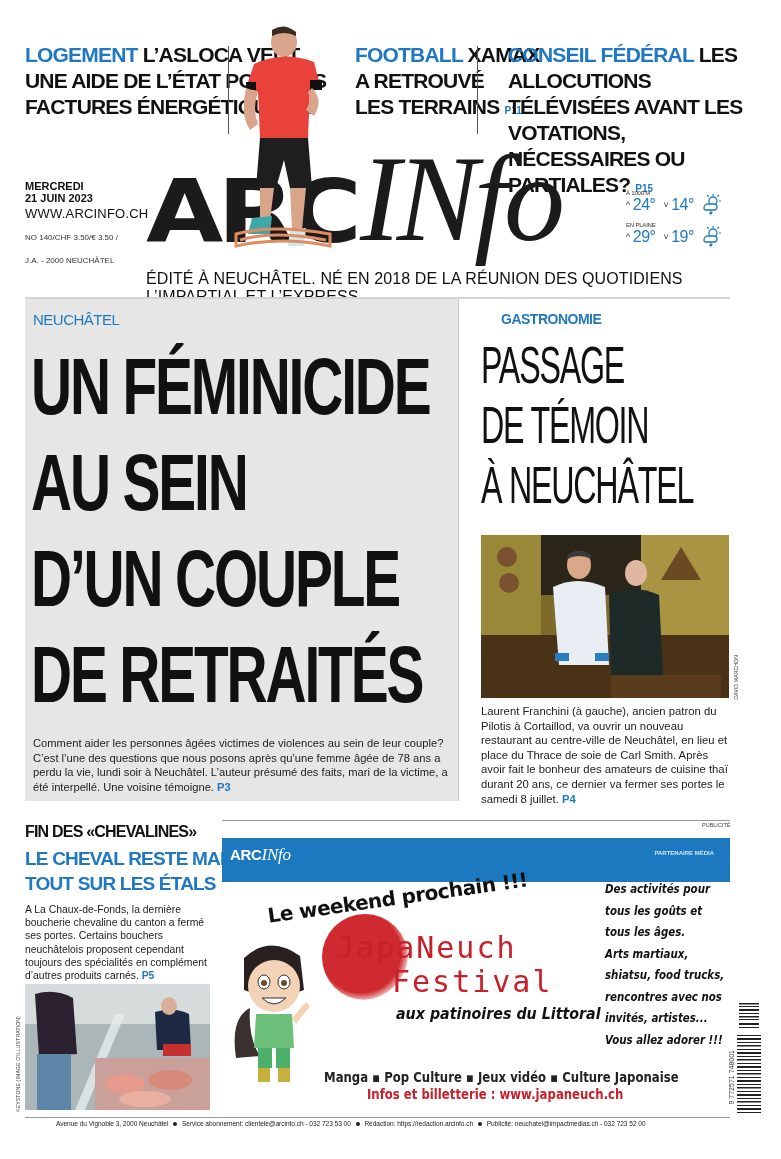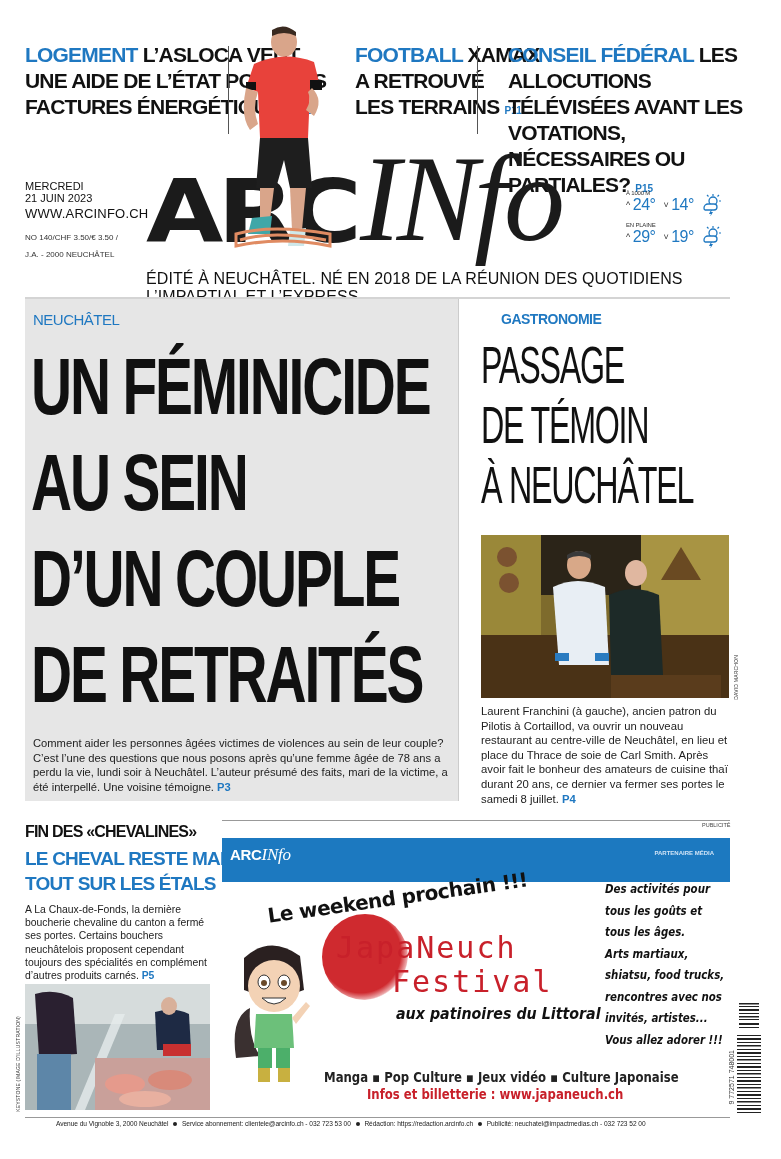--- a/index.html
+++ b/index.html
@@ -11,21 +11,21 @@
   .teaser { position: absolute; top: 42px; font-weight: 700; line-height: 26px; font-size: 21px; letter-spacing: -0.8px; transform-origin: left top; text-transform: uppercase; }
   .teaser .kicker { color: #1f78c1; }
   .teaser .page { color: #1f78c1; font-size: 10px; letter-spacing: 0; }
   .vrule { position: absolute; width: 1px; background: #555; }
 
   
   .athlete { position: absolute; left: 232px; top: 20px; width: 110px; height: 232px; }
 
   
   .date-block { position: absolute; left: 25px; top: 180px; font-size: 11px; line-height: 12px; }
-  .date-block .d1 { font-weight: 400; }
+  .date-block .d1 { font-weight: 700; }
   .date-block .site { margin-top: 4px; font-size: 13px; letter-spacing: 0.2px; }
   .date-block .price { margin-top: 12px; font-size: 8px; line-height: 11px; color: #333; }
   .logo-arc { position: absolute; left: 146px; top: 168px; font-family: "DejaVu Sans", sans-serif; font-weight: 900; font-size: 100px; letter-spacing: -6px; line-height: 100px; color: #1b1b1b; transform: scaleY(0.88); transform-origin: left top; }
   .logo-info { position: absolute; left: 360px; top: 138px; font-family: "Liberation Serif", serif; font-style: italic; font-size: 122px; line-height: 122px; color: #1b1b1b; letter-spacing: -4px; }
   .tagline { position: absolute; left: 146px; top: 270px; font-size: 16px; letter-spacing: 0.1px; color: #111; }
 
   .weather { position: absolute; left: 626px; top: 190px; width: 140px; }
   .weather .lbl { font-size: 6px; color: #333; letter-spacing: -0.2px; }
   .weather .row { display: flex; align-items: center; font-size: 16px; color: #1f78c1; height: 18px; letter-spacing: -0.5px; }
   .weather .row .arr { font-size: 9px; color: #333; margin: 0 3px 0 0; }
@@ -102,21 +102,21 @@
   <div><span class="kicker">CONSEIL FÉDÉRAL</span> <span>LES ALLOCUTIONS</span></div>
   <div>TÉLÉVISÉES AVANT LES VOTATIONS,</div>
   <div><span>NÉCESSAIRES OU PARTIALES?</span> <span class="page">P15</span></div>
 </div>
 
 <div class="date-block">
   <div class="d1">MERCREDI</div>
   <div class="d1">21 JUIN 2023</div>
   <div class="site">WWW.ARCINFO.CH</div>
   <div class="price">NO 140/CHF 3.50/€ 3.50 /</div>
-  <div class="price" style="margin-top:6px">J.A. - 2000 NEUCHÂTEL</div>
+  <div class="price" style="margin-top:12px">J.A. - 2000 NEUCHÂTEL</div>
 </div>
 
 <div class="logo-arc">ARC</div>
 <div class="logo-info">INfo</div>
 
 <svg class="athlete" viewBox="0 0 110 232">
   <ellipse cx="52" cy="22" rx="13" ry="15" fill="#d9a58a"></ellipse>
   <path d="M40 10 Q52 2 64 12 L64 16 Q52 10 40 16Z" fill="#3a2a20"></path>
   <path d="M22 44 Q52 30 82 42 L88 66 L78 70 L76 118 L28 118 L26 72 L14 68Z" fill="#e8423b"></path>
   <path d="M14 62 L24 62 L24 70 L14 70Z" fill="#111"></path>

